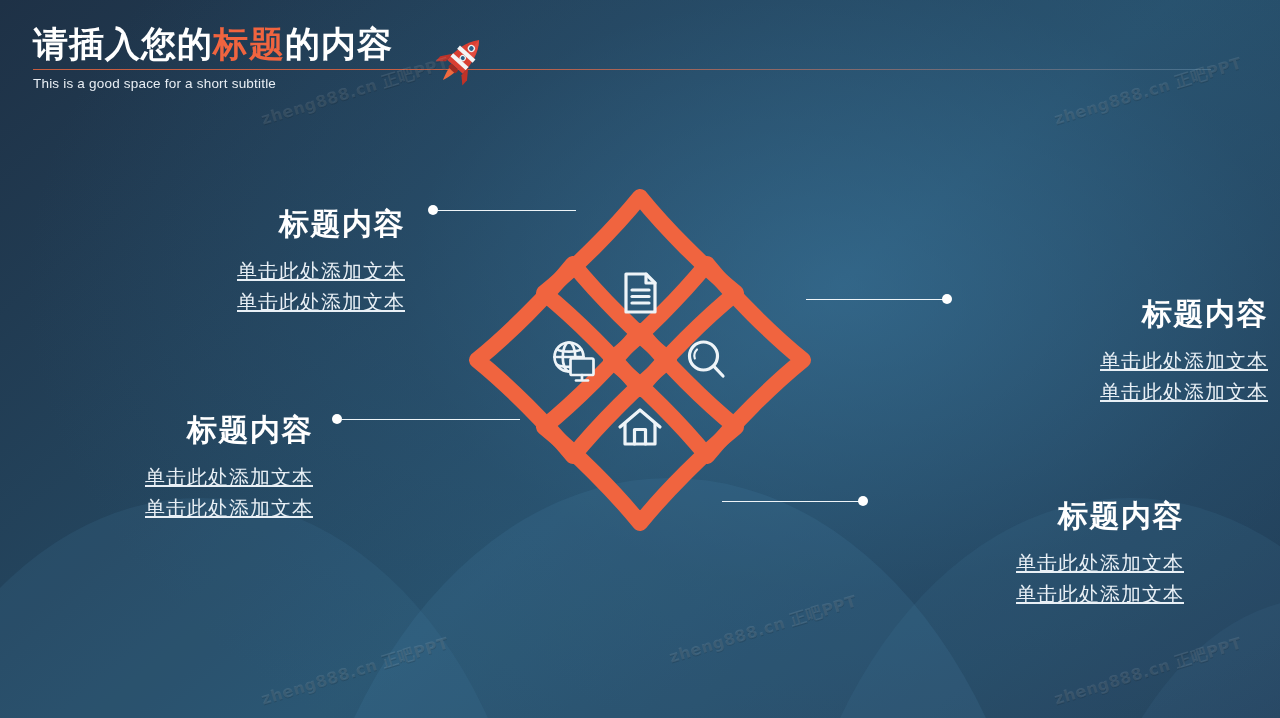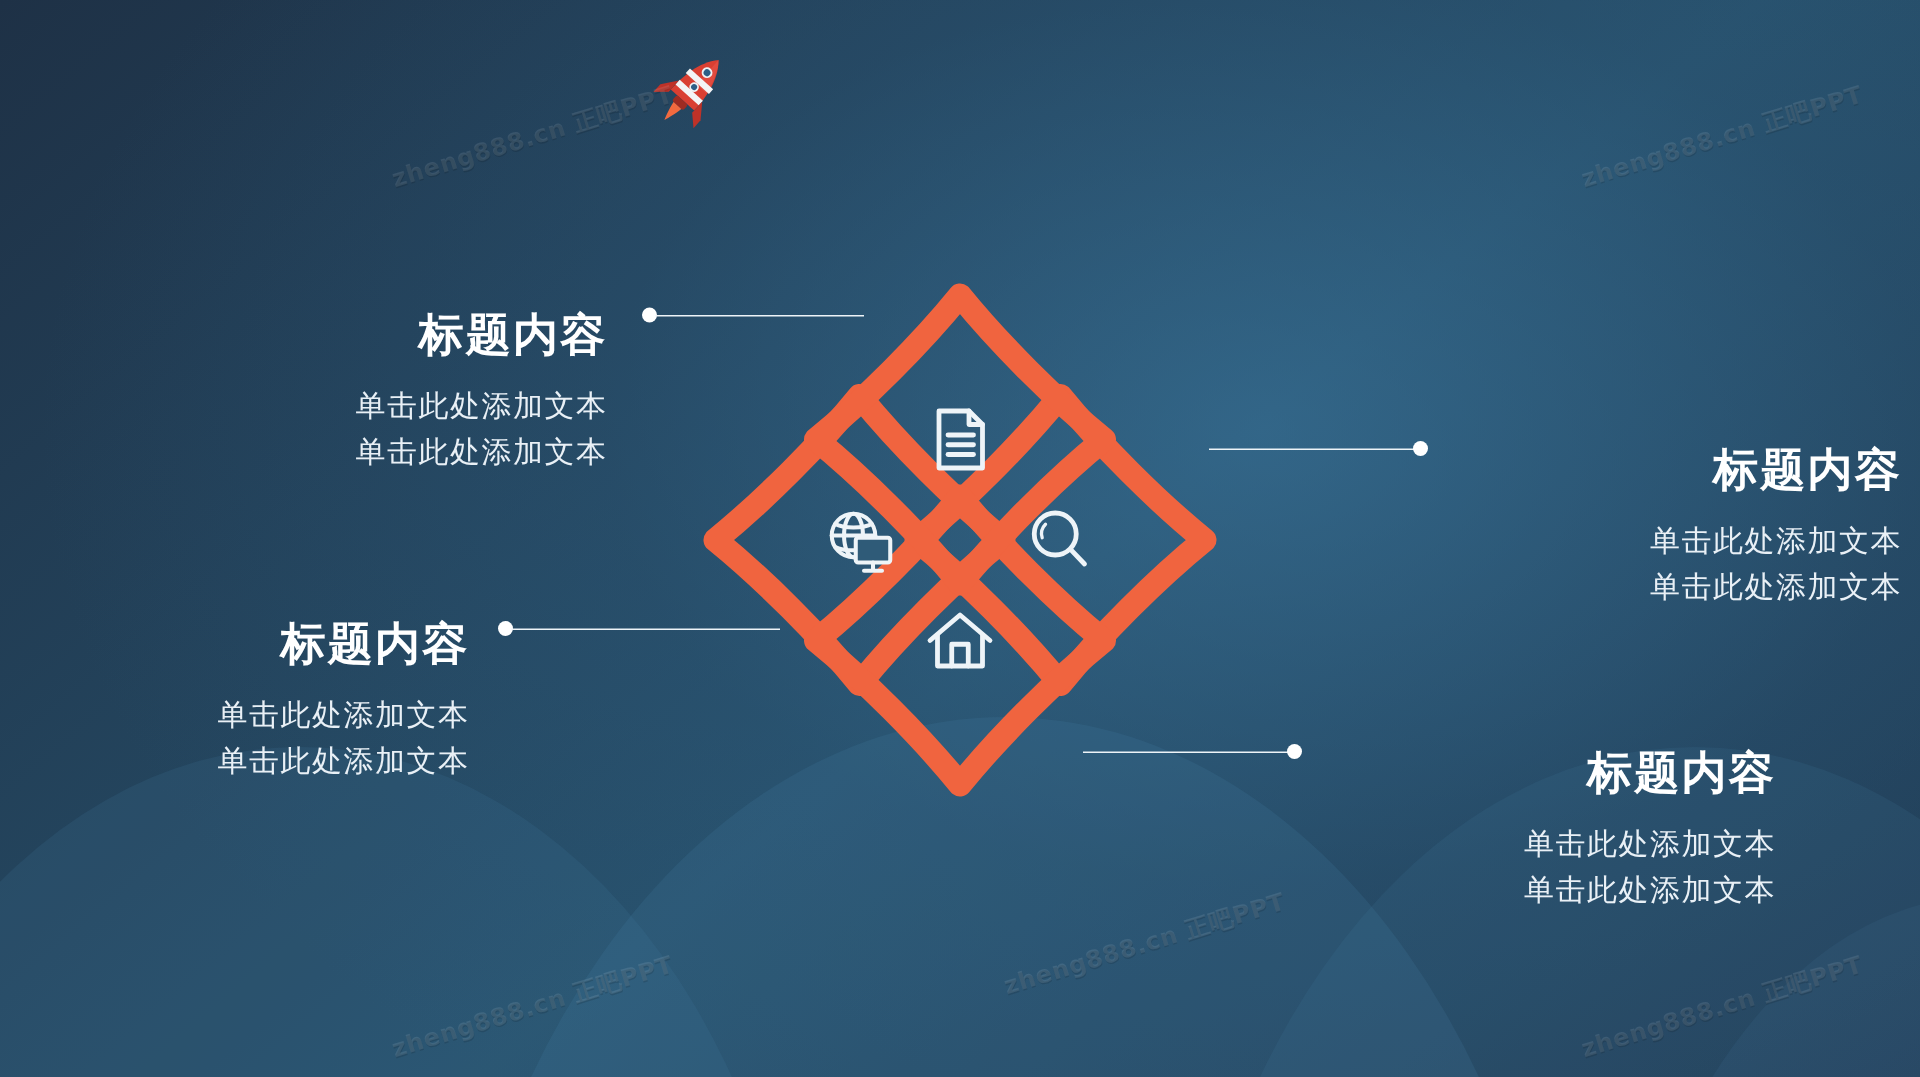--- a/index.html
+++ b/index.html
@@ -82,20 +82,21 @@
   
   .blk{ position:absolute; }
   .blk .hd{
     font-size:30px; font-weight:bold; color:#ffffff;
     letter-spacing:1.5px; line-height:1.1; white-space:nowrap;
   }
   .blk .bd{
     margin-top:16px; font-size:20px; color:#e9f0f6;
     line-height:1.55; letter-spacing:1px; white-space:nowrap;
     font-weight:300;
+    text-decoration:underline;
   }
 
   #blk-tl{ left:35px; top:207px; width:370px; }
   #blk-bl{ left:10px; top:413px; width:303px; }
   #blk-tr{ left:968px; top:297px; width:300px; }
   #blk-br{ left:884px; top:499px; width:300px; }
   #blk-tr, #blk-br{ text-align:right; }
   #blk-tl, #blk-bl{ text-align:right; }
 
   
@@ -121,20 +122,25 @@
 <body>
 
 <div id="slide">
   <div id="bgfix"></div>
 
   <div class="hill hill-a"></div>
   <div class="hill hill-b"></div>
   <div class="hill hill-c"></div>
   <div class="hill hill-d"></div>
 
+  <div id="header">
+    <div id="title"><span>请插入您的</span><span class="hl">标题</span><span>的内容</span></div>
+    <div id="title-rule"></div>
+    <div id="subtitle">This is a good space for a short subtitle</div>
+  </div>
 
   <svg id="rocket" viewBox="0 0 66 66">
     <g transform="rotate(42 33 33)">
 
       <path d="M33 6 C42 16 43.5 30 43.5 42 L22.5 42 C22.5 30 24 16 33 6 Z" fill="#d93f32"></path>
       <path d="M33 6 C38 12 40.5 20 42 28 L33 28 Z" fill="#e8564a" opacity=".55"></path>
 
       <rect x="22.6" y="23" width="20.8" height="4.2" fill="#f3f4f5"></rect>
       <rect x="22.6" y="33.2" width="20.8" height="4.2" fill="#f3f4f5"></rect>
 

